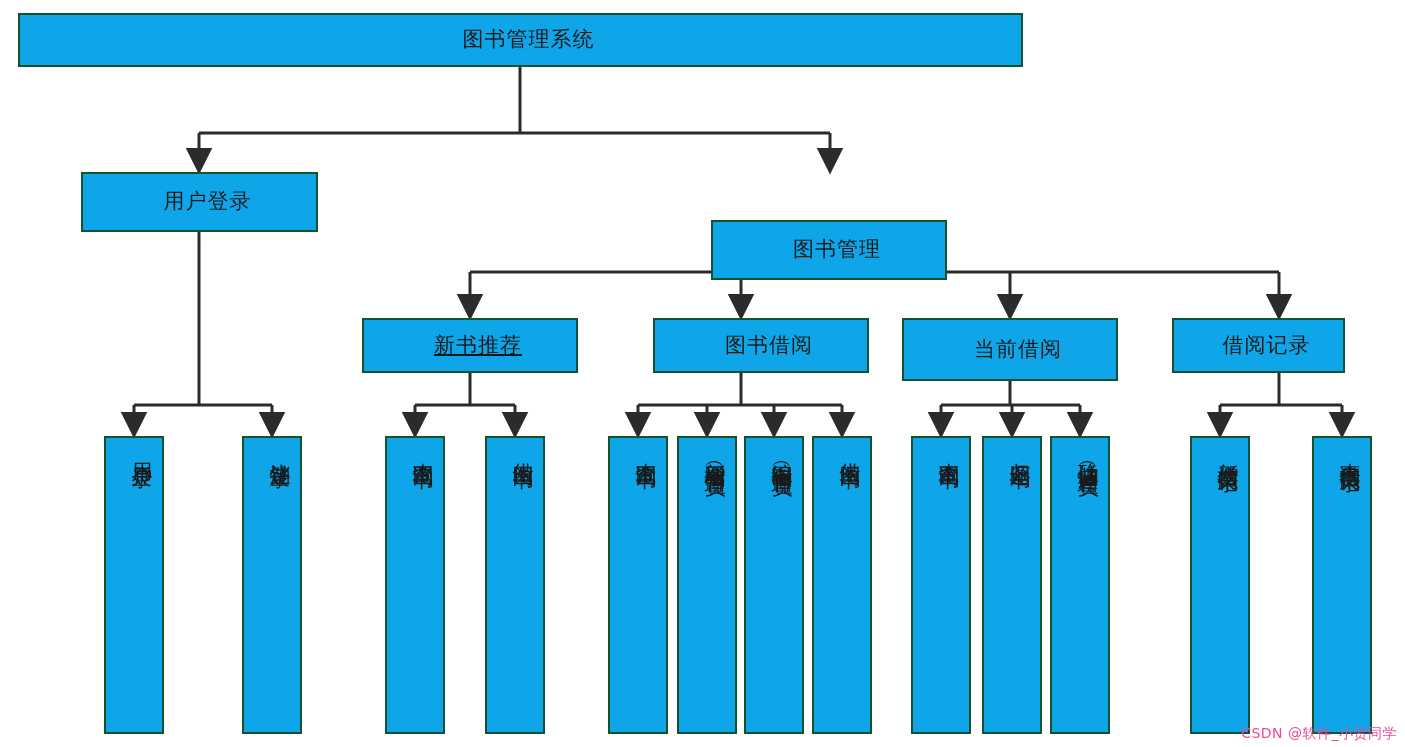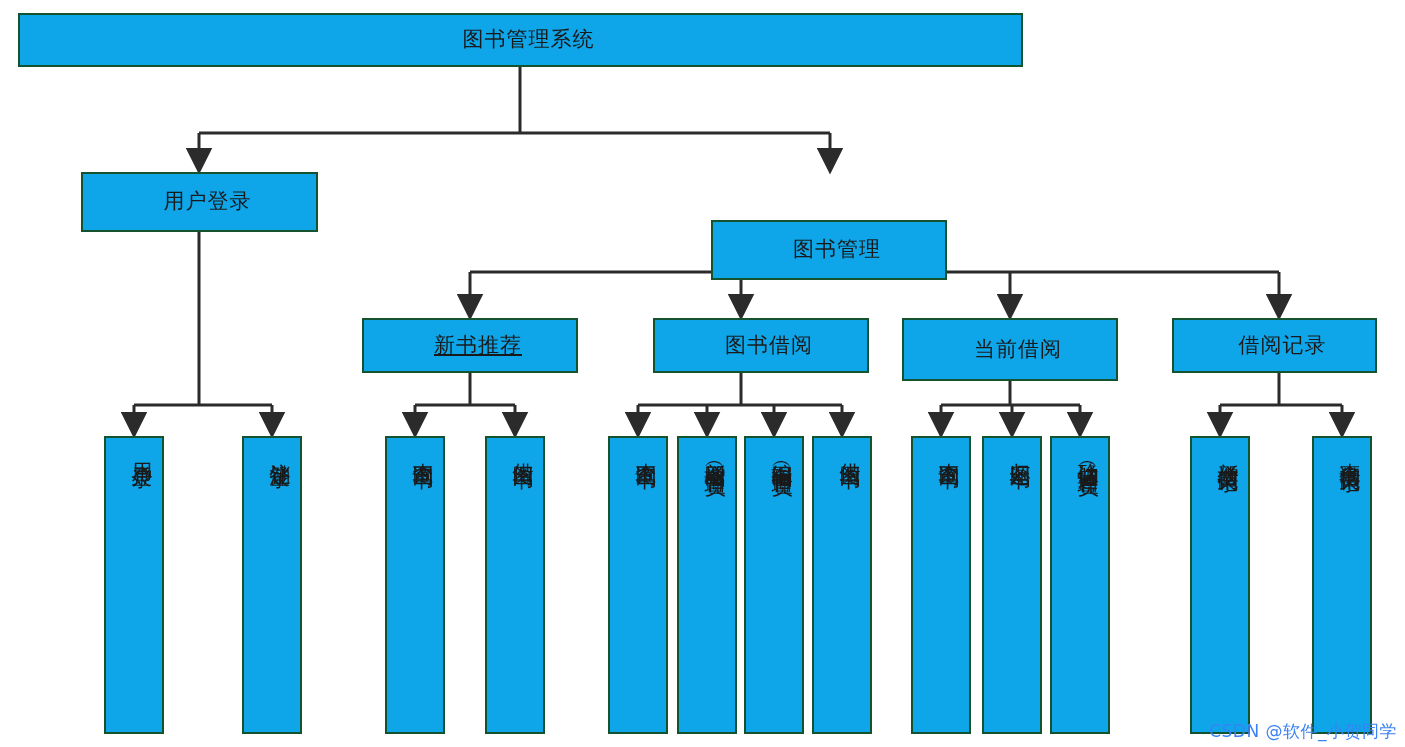--- a/index.html
+++ b/index.html
@@ -53,22 +53,22 @@
     text-orientation: upright;
     font-size: 21px;
     line-height: 1.34;
     letter-spacing: 2px;
     text-align: left;
   }
   #watermark {
     position: absolute;
     right: 8px;
     bottom: 4px;
-    font-size: 17px;
-    color: #3b82f6;
+    font-size: 14px;
+    color: #ec4899;
     white-space: nowrap;
     letter-spacing: 0.5px;
   }
 </style>
 </head>
 <body>
 
 <div id="canvas">
 
   <svg id="edges" viewBox="0 0 1405 747" xmlns="http://www.w3.org/2000/svg">
@@ -134,21 +134,21 @@
       </div>
       <div class="node node-h" style="left: 362px; top: 318px; width: 216px; height: 55px; text-decoration: underline;">
         <span class="node-label">新书推荐</span>
       </div>
       <div class="node node-h" style="left: 633px; top: 318px; width: 216px; height: 55px; margin-left: 20px;">
         <span class="node-label">图书借阅</span>
       </div>
       <div class="node node-h" style="left: 902px; top: 318px; width: 216px; height: 63px;">
         <span class="node-label">当前借阅</span>
       </div>
-      <div class="node node-h" style="left: 1172px; top: 318px; width: 205px; height: 55px;">
+      <div class="node node-h" style="left: 1172px; top: 318px; width: 173px; height: 55px;">
         <span class="node-label">借阅记录</span>
       </div>
       <div class="node node-v" style="left: 104px; top: 436px; width: 60px; height: 298px;">
         <span class="node-label">用户登录</span>
       </div>
       <div class="node node-v" style="left: 242px; top: 436px; width: 60px; height: 298px;">
         <span class="node-label">注销登录</span>
       </div>
       <div class="node node-v" style="left: 385px; top: 436px; width: 60px; height: 298px;">
         <span class="node-label">查询图书</span>

